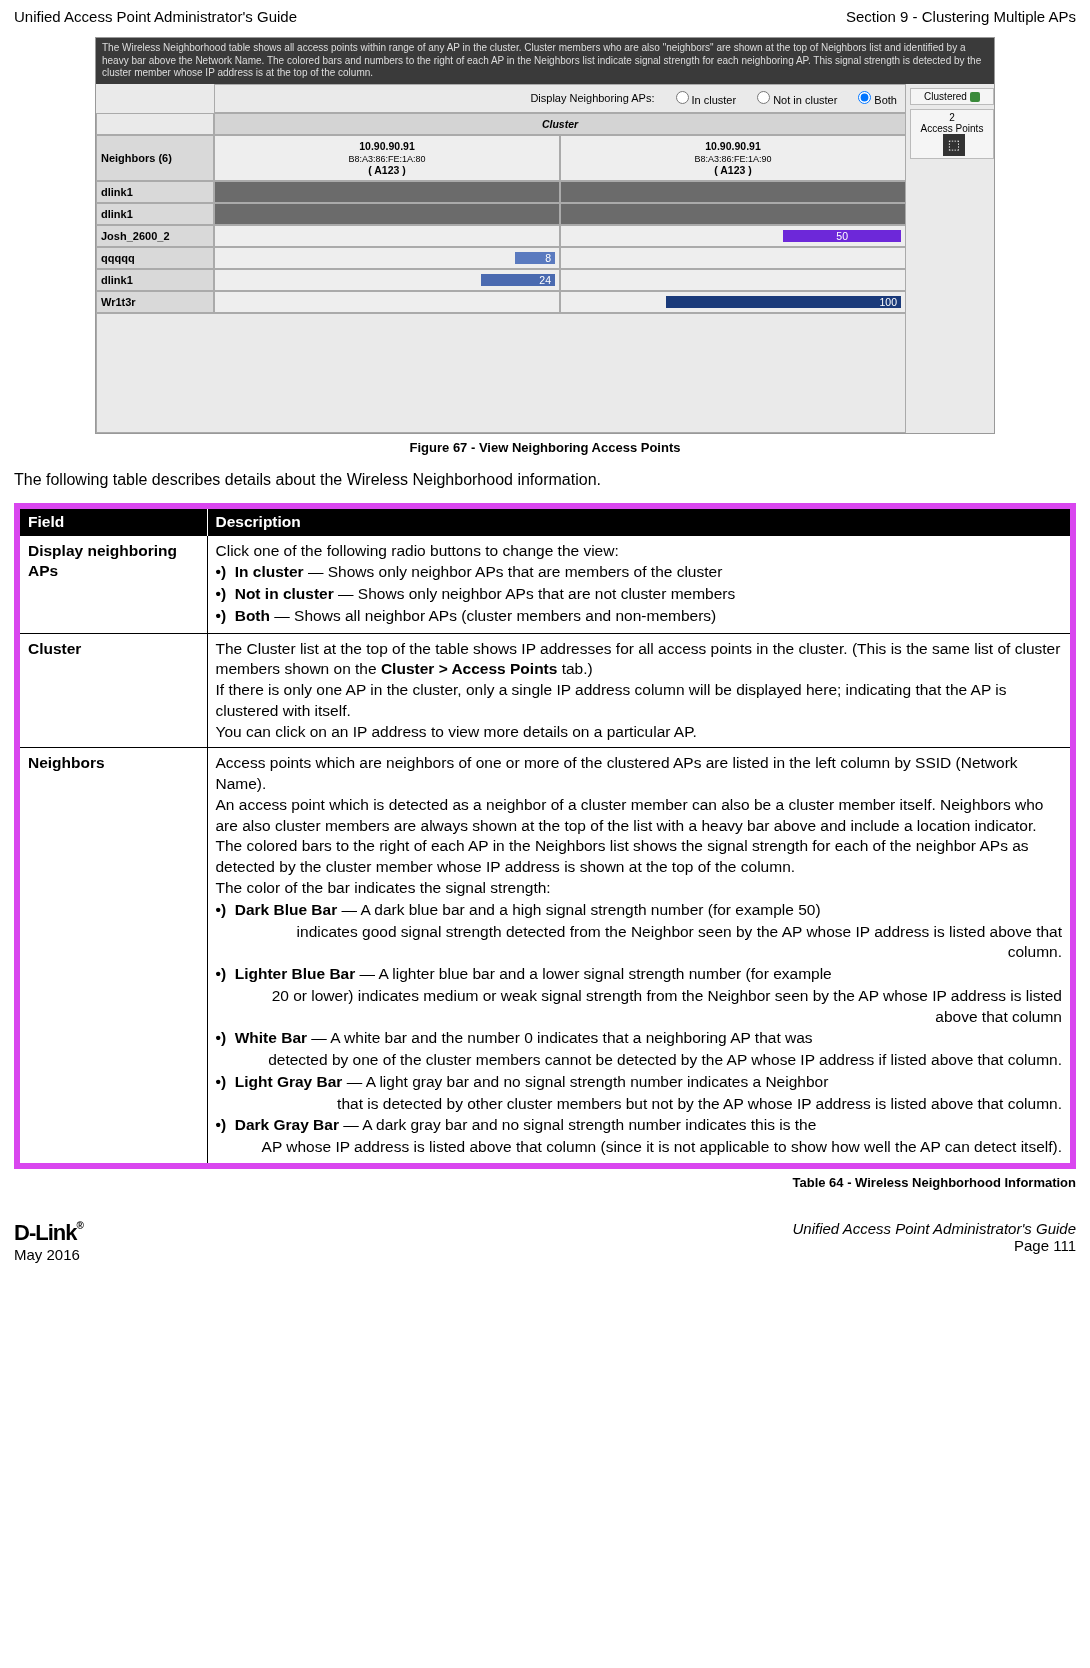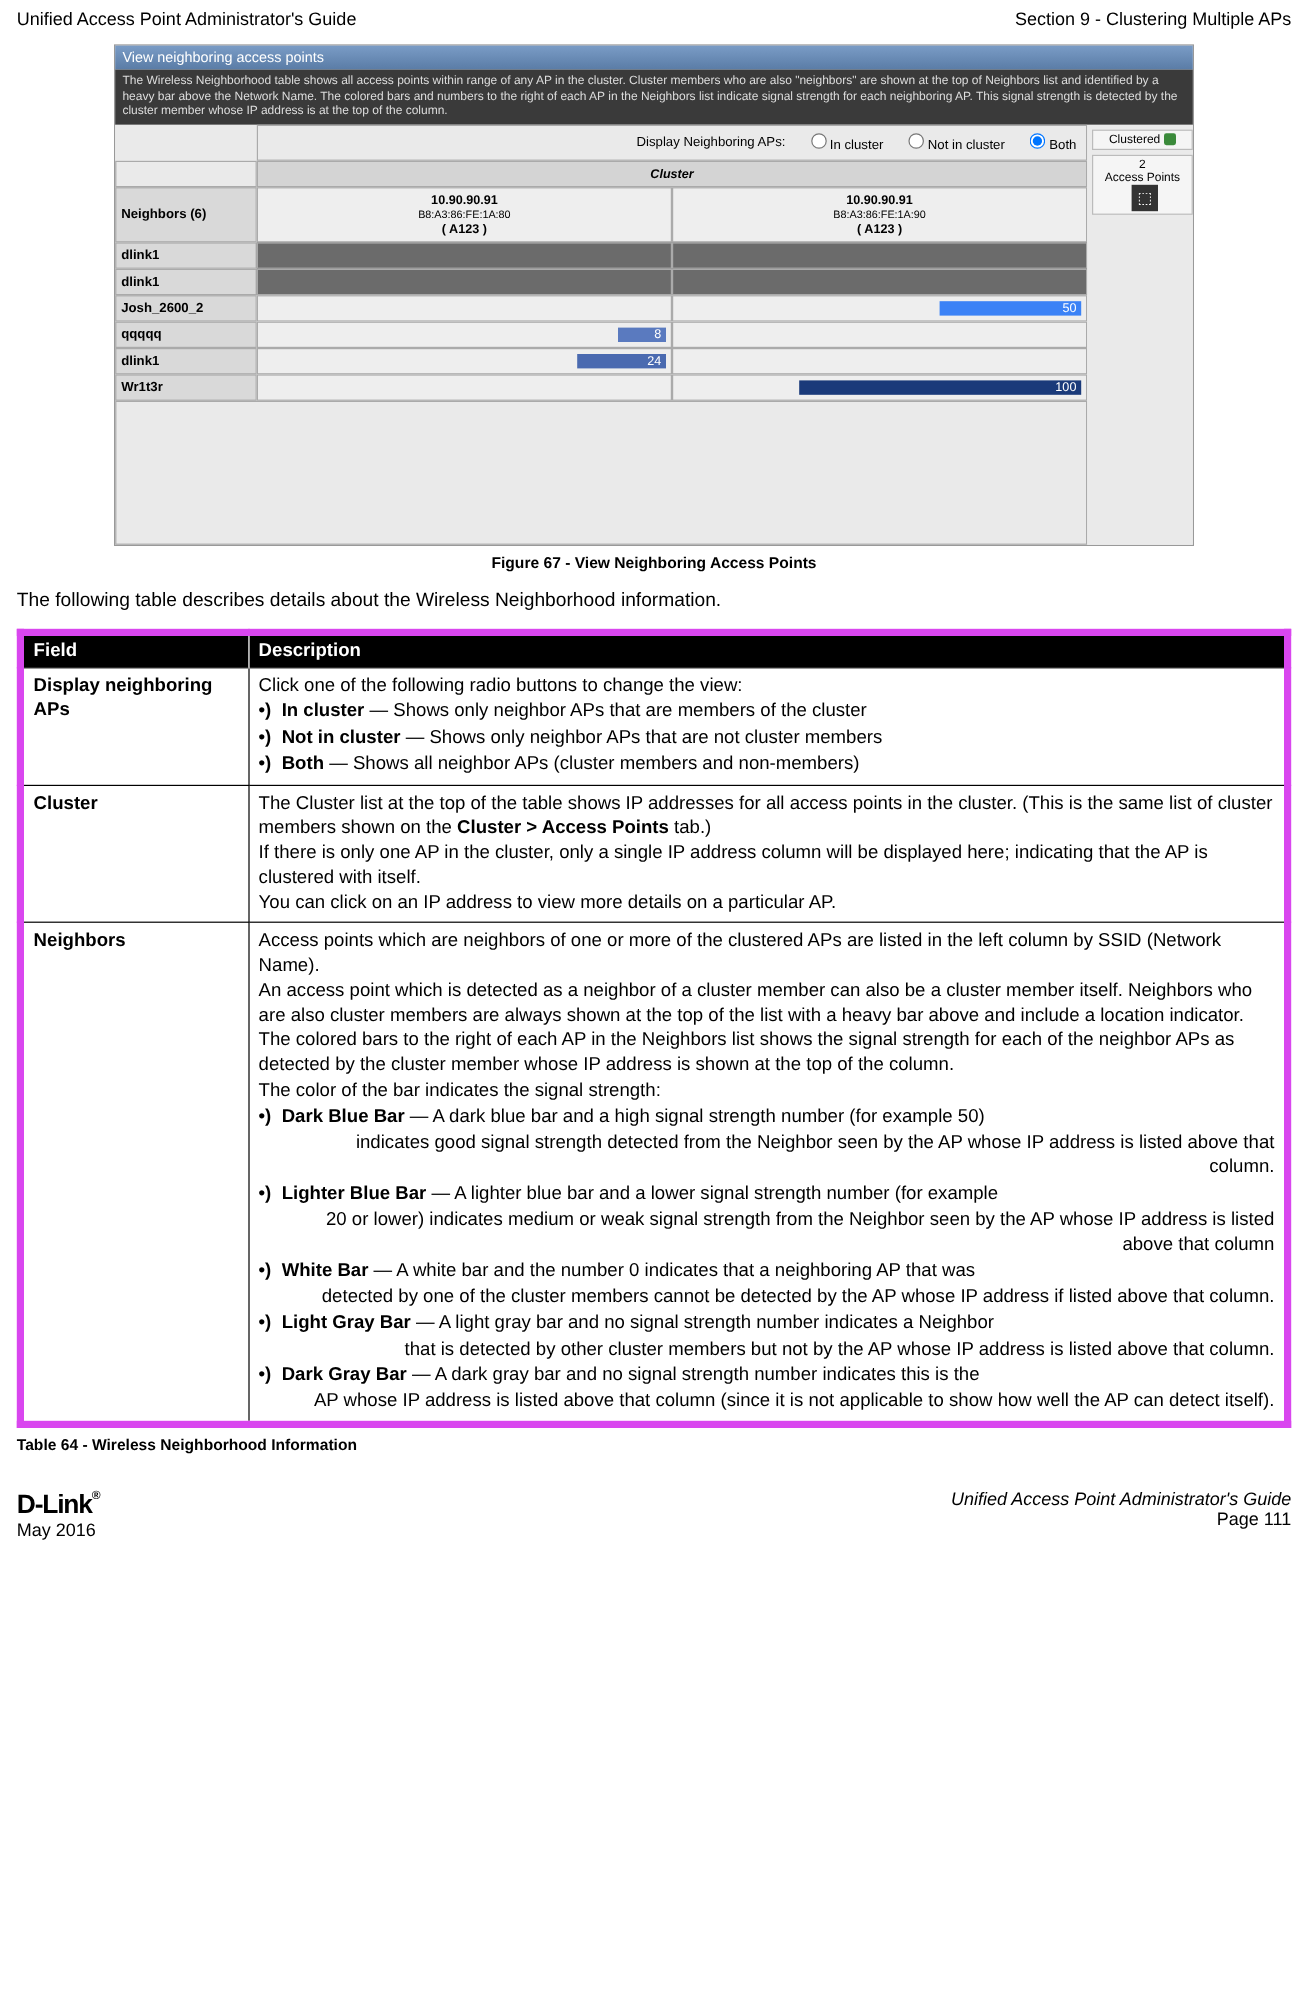--- a/index.html
+++ b/index.html
@@ -21,37 +21,36 @@
 .ss-body-main { flex:1; }
 .fig-caption { text-align: center; font-weight: bold; font-size: 13px; margin: 6px 0 16px; }
 .intro { margin: 0 0 14px 0; font-size: 16px; }
 table.info { width: 100%; border-collapse: collapse; border: 6px solid #d946ef; }
 table.info th { background: #000; color: #fff; text-align: left; padding: 4px 8px; font-size: 15.5px; font-weight: bold; border-right: 1px solid #fff; }
 table.info th:last-child { border-right: none; }
 table.info td { border: 1px solid #000; padding: 5px 8px; vertical-align: top; font-size: 15.5px; line-height: 1.34; }
 .field-col { width: 190px; font-weight: bold; }
 .bullet { margin: 1px 0 1px 22px; text-indent: -22px; }
 .bullet-cont { margin-left:46px;text-align:right; }
-.tbl-caption { text-align: left; font-weight: bold; font-size: 13px; margin: 6px 0 24px; }
+.tbl-caption { text-align: right; font-weight: bold; font-size: 13px; margin: 6px 0 24px; }
 .footer { display: flex; justify-content: space-between; align-items: flex-start; font-size: 15px; padding: 6px 0 12px; font-style: italic; }
 .footer .left { display:flex; flex-direction:column; }
 .footer .right { text-align:right; font-style: italic; }
 .dlink-logo { font-family: Arial; font-weight: bold; font-size: 22px; font-style: normal; letter-spacing: -1px; }
 .dlink-logo small { font-size: 10px; vertical-align: top; }
 </style>
 </head>
 <body>
 
 <div class="top-bar">
   <span>Unified Access Point Administrator's Guide</span>
   <span>Section 9 - Clustering Multiple APs</span>
 </div>
 
 <div class="screenshot">
-  <div class="ss-title">View neighboring access points</div>
   <div class="ss-text">The Wireless Neighborhood table shows all access points within range of any AP in the cluster. Cluster members who are also "neighbors" are shown at the top of Neighbors list and identified by a heavy bar above the Network Name. The colored bars and numbers to the right of each AP in the Neighbors list indicate signal strength for each neighboring AP. This signal strength is detected by the cluster member whose IP address is at the top of the column.</div>
 
   <div class="ss-body-wrap">
     <div class="ss-body-main">
       <div class="ss-row">
         <div class="ss-left" style="background:#eaeaea;border:none;"></div>
         <div class="ss-controls">
           <span>Display Neighboring APs:</span>
           <label><input type="radio" name="d" style=""><span>In cluster</span></label>
           <label><input type="radio" name="d" style=""><span>Not in cluster</span></label>
@@ -78,21 +77,21 @@
         </div>
       <div class="ss-row">
           <div class="ss-left">dlink1</div>
           <div class="ss-cell" style="background:#6b6b6b;"></div>
           <div class="ss-cell" style="background:#6b6b6b;"></div>
         </div>
       <div class="ss-row">
           <div class="ss-left">Josh_2600_2</div>
           <div class="ss-cell"></div>
           <div class="ss-cell" style="justify-content:flex-end;color:#fff;">
-            <div style="width:35%;background:#3b82f6;text-align:right;padding:0 4px;">50</div>
+            <div style="width:35%;background:#6d28d9;padding:0 4px;">50</div>
           </div>
         </div>
       <div class="ss-row">
           <div class="ss-left">qqqqq</div>
           <div class="ss-cell" style="justify-content:flex-end;color:#fff;">
             <div style="width:12%;background:#5a7abf;text-align:right;padding:0 4px;">8</div>
           </div>
           <div class="ss-cell"></div>
         </div>
       <div class="ss-row">

